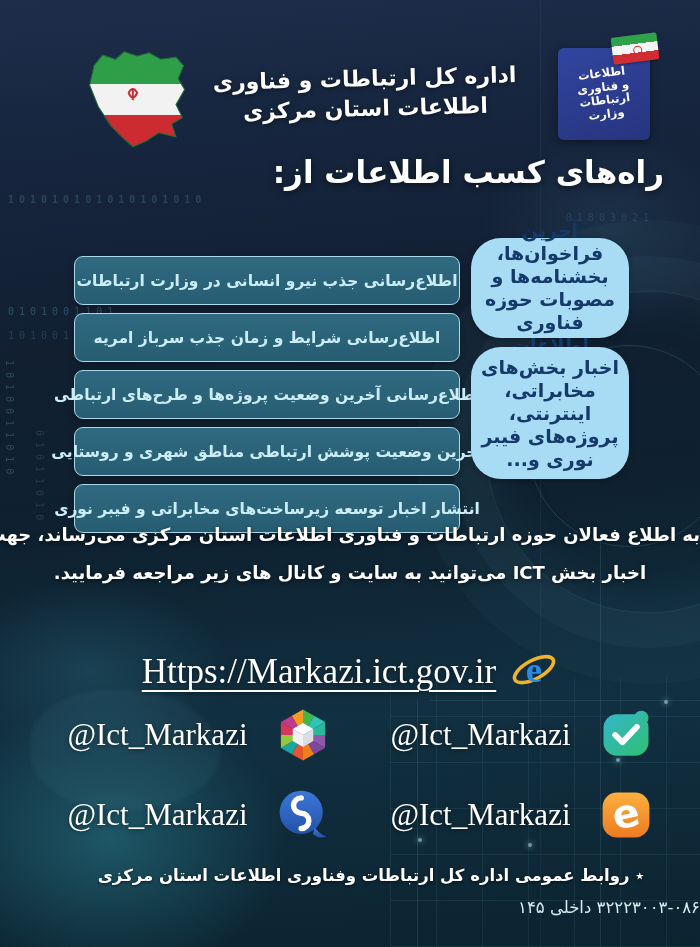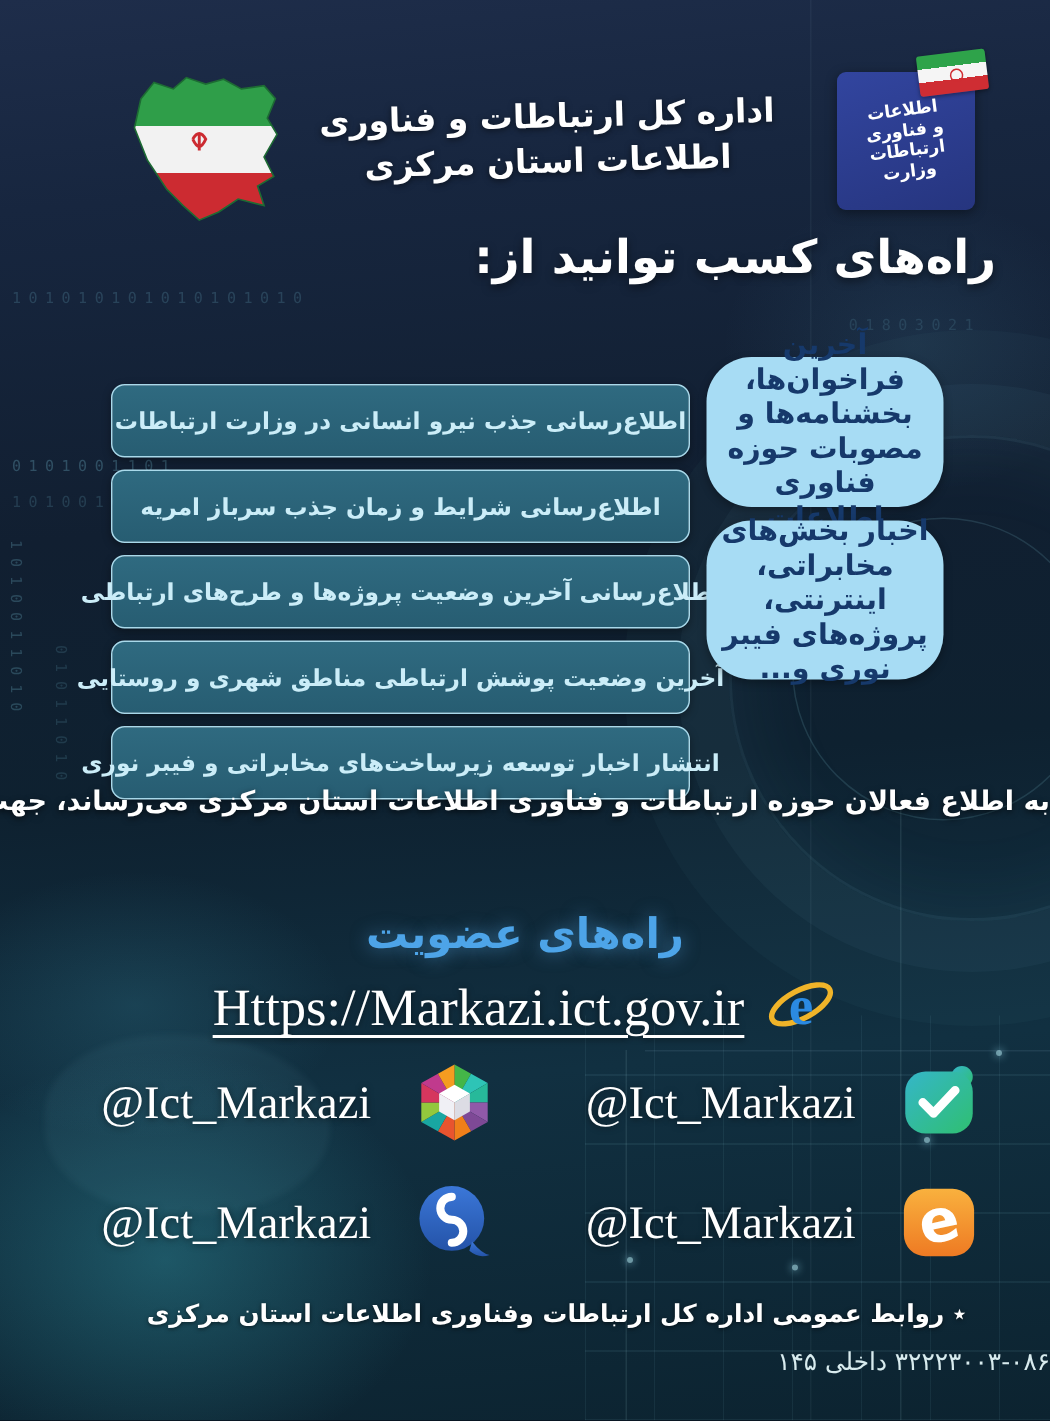--- a/index.html
+++ b/index.html
@@ -50,21 +50,21 @@
     color:var(--button-text,#cbedf8);font-weight:bold;font-size:15.5px;direction:rtl;
     display:flex;align-items:center;justify-content:center;white-space:nowrap;cursor:pointer;
     box-shadow:0 2px 6px rgba(0,0,0,.35);}
   
   .box-col{left:471px;top:238px;width:158px;display:flex;flex-direction:column;gap:9px;}
   .info-box{background:var(--box-fill,#a7dcf4);color:var(--box-text,#16396b);border-radius:30px;
     direction:rtl;text-align:center;font-weight:bold;font-size:19px;line-height:23px;
     display:flex;align-items:center;justify-content:center;padding:12px 9px;box-sizing:border-box;
     box-shadow:0 2px 6px rgba(0,0,0,.3);}
   .info-box.b1{height:100px;}
-  .info-box.b2{height:106px;}
+  .info-box.b2{height:132px;}
   
   .notice{left:0;right:0;top:516px;text-align:center;color:#fff;font-weight:bold;font-size:18px;
     direction:rtl;line-height:38px;text-shadow:0 1px 4px rgba(0,0,0,.6);}
   .notice div{white-space:nowrap;}
   
   .member-heading{left:0;right:0;top:606px;text-align:center;color:var(--accent-blue,#4da4e8);
     font-weight:bold;font-size:28px;direction:rtl;text-shadow:0 0 12px rgba(90,170,230,.55);}
   .url-row{left:0;right:0;top:648px;display:flex;justify-content:center;align-items:center;gap:14px;text-align:right;}
   .url-link{font-family:"Liberation Serif",serif;font-size:35px;color:#fff;
     text-decoration:underline;text-underline-offset:7px;text-decoration-thickness:2px;cursor:pointer;
@@ -85,21 +85,21 @@
 
 <div class="stage">
 
   <div class="abs bg-glow-tr"></div>
   <div class="abs bg-ring"></div>
   <div class="abs bg-ring2"></div>
   <div class="abs bg-glow-bl"></div>
   <div class="abs bg-glow-l"></div>
   <div class="abs bg-grid-br"></div>
   <div class="abs blob" style="left:30px;top:690px;width:190px;height:120px;"></div>
-  <div class="abs bin" style="left:8px;top:194px;opacity:.55;">101010101010101010</div>
+  <div class="abs bin" style="left:8px;top:194px;opacity:.55;font-weight:bold;">101010101010101010</div>
   <div class="abs bin" style="left:8px;top:306px;opacity:.8;">0101001101</div>
   <div class="abs bin" style="left:8px;top:330px;opacity:.5;">10100101</div>
   <div class="abs bin" style="right:46px;top:212px;opacity:.4;">01803021</div>
   <div class="abs bin v" style="left:4px;top:360px;height:300px;opacity:.7;">1010011010</div>
   <div class="abs bin v" style="left:34px;top:430px;height:240px;opacity:.45;">01011010</div>
   <div class="abs vline" style="left:600px;top:540px;height:407px;"></div>
   <div class="abs vline" style="left:417px;top:700px;height:247px;"></div>
   <div class="abs vline" style="left:540px;top:0;height:947px;opacity:.5;"></div>
   <div class="abs hline" style="left:430px;top:700px;width:270px;"></div>
   <div class="abs bg-dot" style="left:616px;top:758px;"></div>
@@ -127,40 +127,40 @@
   <div class="abs logo-box">
     <div class="logo-flag"></div>
     <div class="logo-lines">
       <div>اطلاعات</div>
       <div>و فناوری</div>
       <div>ارتباطات</div>
       <div>وزارت</div>
     </div>
   </div>
 
-  <div class="abs info-heading">راه‌های کسب توانید از:</div>
+  <div class="abs info-heading">راه‌های کسب اطلاعات از:</div>
 
   <div class="abs btn-col">
     <div class="info-btn">اطلاع‌رسانی جذب نیرو انسانی در وزارت ارتباطات</div>
     <div class="info-btn">اطلاع‌رسانی شرایط و زمان جذب سرباز امریه</div>
     <div class="info-btn">اطلاع‌رسانی آخرین وضعیت پروژه‌ها و طرح‌های ارتباطی</div>
     <div class="info-btn">آخرین وضعیت پوشش ارتباطی مناطق شهری و روستایی</div>
     <div class="info-btn">انتشار اخبار توسعه زیرساخت‌های مخابراتی و فیبر نوری</div>
   </div>
 
   <div class="abs box-col">
     <div class="info-box b1">آخرین فراخوان‌ها، بخشنامه‌ها و مصوبات حوزه فناوری اطلاعات</div>
     <div class="info-box b2">اخبار بخش‌های مخابراتی، اینترنتی، پروژه‌های فیبر نوری و...</div>
   </div>
 
   <div class="abs notice">
     <div>به اطلاع فعالان حوزه ارتباطات و فناوری اطلاعات استان مرکزی می‌رساند، جهت دریافت آخرین</div>
-  </div>
-
-  <div class="abs member-heading">راه‌های عضویت</div>
+    <div>اخبار بخش ICT می‌توانید به سایت و کانال های زیر مراجعه فرمایید.</div>
+  </div>
+
 
   <div class="abs url-row">
     <span class="url-link" dir="ltr">Https://Markazi.ict.gov.ir</span>
     <svg width="48" height="48" viewBox="0 0 60 60">
       <ellipse cx="30" cy="27" rx="27" ry="11.5" fill="none" stroke="#f0b429" stroke-width="4.5" transform="rotate(-28 30 27)" stroke-linecap="round"></ellipse>
       <text x="30" y="43" font-size="46" font-family="Liberation Serif, serif" font-weight="bold" fill="#2b8ae2" text-anchor="middle">e</text>
     </svg>
   </div>
 
   <div class="abs channels">

